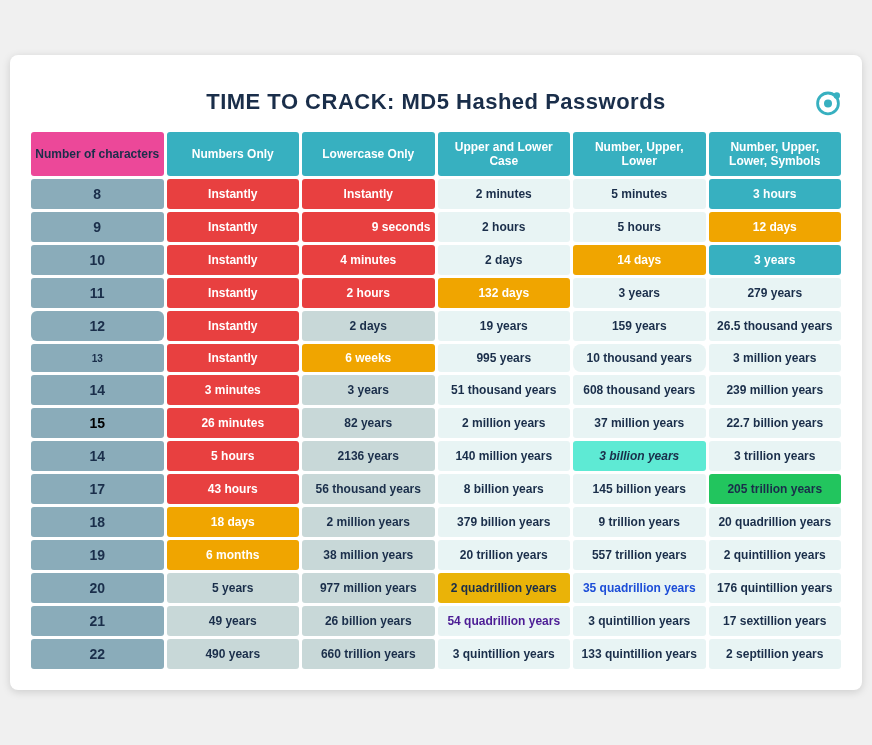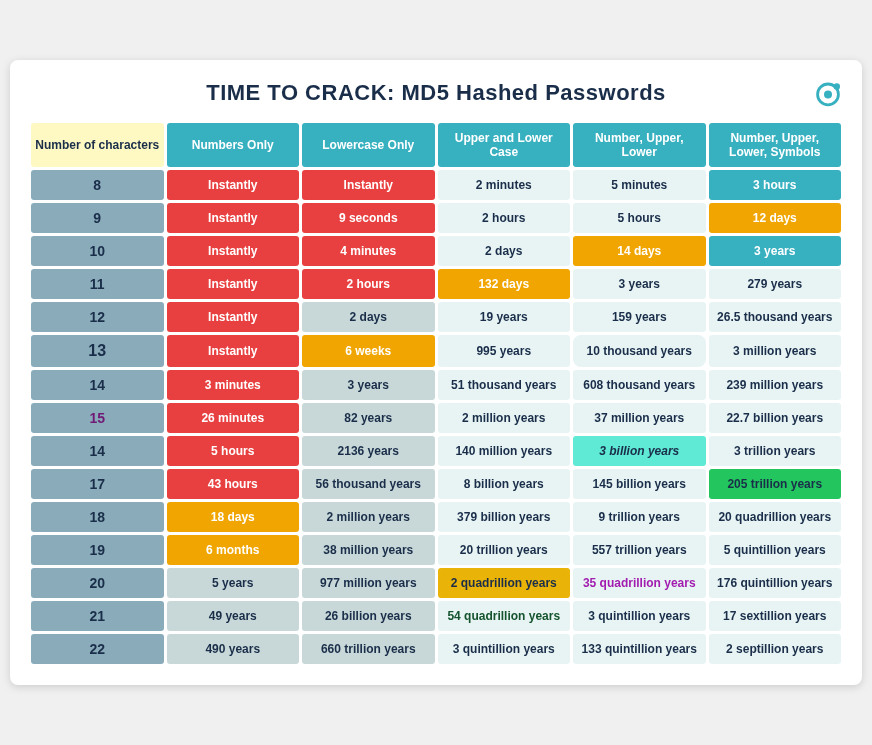--- a/index.html
+++ b/index.html
@@ -8,21 +8,21 @@
       font-family: Arial, sans-serif;
       display: flex;
       justify-content: center;
       align-items: center;
       min-height: 745px;
       padding: 10px;
     }
     .container {
       background: white;
       border-radius: 8px;
-      padding: 20px 18px 18px 18px;
+      padding: 34px 18px 18px 18px;
       max-width: 860px;
       width: 100%;
       box-shadow: 0 2px 8px rgba(0,0,0,0.15);
     }
     .title-row {
       display: flex;
       align-items: center;
       justify-content: center;
       margin-bottom: 14px;
       position: relative;
@@ -74,41 +74,41 @@
     <h1 class="title">TIME TO CRACK: MD5 Hashed Passwords</h1>
     <svg class="logo" viewBox="0 0 40 40">
       <circle cx="20" cy="18" r="13" fill="none" stroke="#37b0c0" stroke-width="3.5"></circle>
       <circle cx="20" cy="18" r="5" fill="#37b0c0"></circle>
       <circle cx="31" cy="8" r="4" fill="#37b0c0"></circle>
     </svg>
   </div>
   <table>
     <thead>
       <tr>
-        <th style="background:#fef9c3;color:#1a2e4a;">Number of characters</th>
+        <th style="background:#ec4899;color:#1a2e4a;">Number of characters</th>
         <th>Numbers Only</th>
         <th>Lowercase Only</th>
         <th>Upper and Lower Case</th>
         <th>Number, Upper, Lower</th>
         <th>Number, Upper, Lower, Symbols</th>
       </tr>
     </thead>
     <tbody id="table-body">
     <tr>
           <td style="background: rgb(138, 172, 186); color: rgb(26, 46, 74); font-weight: bold; font-size: 14px;">8</td>
           <td style="background: rgb(232, 64, 64); color: white;">Instantly</td>
           <td style="background: rgb(232, 64, 64); color: white;">Instantly</td>
           <td style="background: rgb(232, 244, 244); color: rgb(26, 46, 74);">2 minutes</td>
           <td style="background: rgb(232, 244, 244); color: rgb(26, 46, 74);">5 minutes</td>
           <td style="background: rgb(55, 176, 192); color: white;">3 hours</td>
         </tr>
         <tr>
           <td style="background: rgb(138, 172, 186); color: rgb(26, 46, 74); font-weight: bold; font-size: 14px;">9</td>
           <td style="background: rgb(232, 64, 64); color: white;">Instantly</td>
-          <td style="background: rgb(232, 64, 64); color: white;">9 seconds</td>
+          <td style="background: rgb(232, 64, 64); color: white; text-align: right;">9 seconds</td>
           <td style="background: rgb(232, 244, 244); color: rgb(26, 46, 74);">2 hours</td>
           <td style="background: rgb(232, 244, 244); color: rgb(26, 46, 74);">5 hours</td>
           <td style="background: rgb(240, 165, 0); color: white;">12 days</td>
         </tr>
         <tr>
           <td style="background: rgb(138, 172, 186); color: rgb(26, 46, 74); font-weight: bold; font-size: 14px;">10</td>
           <td style="background: rgb(232, 64, 64); color: white;">Instantly</td>
           <td style="background: rgb(232, 64, 64); color: white;">4 minutes</td>
           <td style="background: rgb(232, 244, 244); color: rgb(26, 46, 74);">2 days</td>
           <td style="background: rgb(240, 165, 0); color: white;">14 days</td>
@@ -116,45 +116,45 @@
         </tr>
         <tr>
           <td style="background: rgb(138, 172, 186); color: rgb(26, 46, 74); font-weight: bold; font-size: 14px;">11</td>
           <td style="background: rgb(232, 64, 64); color: white;">Instantly</td>
           <td style="background: rgb(232, 64, 64); color: white;">2 hours</td>
           <td style="background: rgb(240, 165, 0); color: white;">132 days</td>
           <td style="background: rgb(232, 244, 244); color: rgb(26, 46, 74);">3 years</td>
           <td style="background: rgb(232, 244, 244); color: rgb(26, 46, 74);">279 years</td>
         </tr>
         <tr>
-          <td style="background: rgb(138, 172, 186); color: rgb(26, 46, 74); font-weight: bold; font-size: 14px;">12</td>
+          <td style="background: rgb(138, 172, 186); color: rgb(26, 46, 74); font-weight: bold; font-size: 14px; border-radius: 6px;">12</td>
           <td style="background: rgb(232, 64, 64); color: white;">Instantly</td>
           <td style="background: rgb(200, 216, 216); color: rgb(26, 46, 74);">2 days</td>
           <td style="background: rgb(232, 244, 244); color: rgb(26, 46, 74);">19 years</td>
           <td style="background: rgb(232, 244, 244); color: rgb(26, 46, 74); margin-top: 44px;">159 years</td>
           <td style="background: rgb(232, 244, 244); color: rgb(26, 46, 74);">26.5 thousand years</td>
         </tr>
         <tr>
-          <td style="background: rgb(138, 172, 186); color: rgb(26, 46, 74); font-weight: bold; font-size: 16px;">13</td>
+          <td style="background: rgb(138, 172, 186); color: rgb(26, 46, 74); font-weight: bold; font-size: 10px;">13</td>
           <td style="background: rgb(232, 64, 64); color: white;">Instantly</td>
           <td style="background: rgb(240, 165, 0); color: white;">6 weeks</td>
           <td style="background: rgb(232, 244, 244); color: rgb(26, 46, 74);">995 years</td>
           <td style="background: rgb(232, 244, 244); color: rgb(26, 46, 74); border-radius: 8px;">10 thousand years</td>
           <td style="background: rgb(232, 244, 244); color: rgb(26, 46, 74);">3 million years</td>
         </tr>
         <tr>
           <td style="background: rgb(138, 172, 186); color: rgb(26, 46, 74); font-weight: bold; font-size: 14px;">14</td>
           <td style="background: rgb(232, 64, 64); color: white;">3 minutes</td>
           <td style="background: rgb(200, 216, 216); color: rgb(26, 46, 74);">3 years</td>
           <td style="background: rgb(232, 244, 244); color: rgb(26, 46, 74);">51 thousand years</td>
           <td style="background: rgb(232, 244, 244); color: rgb(26, 46, 74);">608 thousand years</td>
           <td style="background: rgb(232, 244, 244); color: rgb(26, 46, 74);">239 million years</td>
         </tr>
         <tr>
-          <td style="background: rgb(138, 172, 186); color: #701a75; font-weight: bold; font-size: 14px;">15</td>
+          <td style="background: rgb(138, 172, 186); color: #000000; font-weight: bold; font-size: 14px;">15</td>
           <td style="background: rgb(232, 64, 64); color: white;">26 minutes</td>
           <td style="background: rgb(200, 216, 216); color: rgb(26, 46, 74);">82 years</td>
           <td style="background: rgb(232, 244, 244); color: rgb(26, 46, 74);">2 million years</td>
           <td style="background: rgb(232, 244, 244); color: rgb(26, 46, 74);">37 million years</td>
           <td style="background: rgb(232, 244, 244); color: rgb(26, 46, 74);">22.7 billion years</td>
         </tr>
         <tr>
           <td style="background: rgb(138, 172, 186); color: rgb(26, 46, 74); font-weight: bold; font-size: 14px;">14</td>
           <td style="background: rgb(232, 64, 64); color: white;">5 hours</td>
           <td style="background: rgb(200, 216, 216); color: rgb(26, 46, 74);">2136 years</td>
@@ -177,35 +177,35 @@
           <td style="background: rgb(232, 244, 244); color: rgb(26, 46, 74);">379 billion years</td>
           <td style="background: rgb(232, 244, 244); color: rgb(26, 46, 74);">9 trillion years</td>
           <td style="background: rgb(232, 244, 244); color: rgb(26, 46, 74);">20 quadrillion years</td>
         </tr>
         <tr>
           <td style="background: rgb(138, 172, 186); color: rgb(26, 46, 74); font-weight: bold; font-size: 14px;">19</td>
           <td style="background: rgb(240, 165, 0); color: white;">6 months</td>
           <td style="background: rgb(200, 216, 216); color: rgb(26, 46, 74);">38 million years</td>
           <td style="background: rgb(232, 244, 244); color: rgb(26, 46, 74);">20 trillion years</td>
           <td style="background: rgb(232, 244, 244); color: rgb(26, 46, 74);">557 trillion years</td>
-          <td style="background: rgb(232, 244, 244); color: rgb(26, 46, 74);">5 quintillion years</td>
+          <td style="background: rgb(232, 244, 244); color: rgb(26, 46, 74);">2 quintillion years</td>
         </tr>
         <tr>
           <td style="background: rgb(138, 172, 186); color: rgb(26, 46, 74); font-weight: bold; font-size: 14px;">20</td>
           <td style="background: rgb(200, 216, 216); color: rgb(26, 46, 74);">5 years</td>
           <td style="background: rgb(200, 216, 216); color: rgb(26, 46, 74);">977 million years</td>
           <td style="background: #eab308; color: rgb(26, 46, 74);">2 quadrillion years</td>
-          <td style="background: rgb(232, 244, 244); color: #a21caf;">35 quadrillion years</td>
+          <td style="background: rgb(232, 244, 244); color: #1d4ed8;">35 quadrillion years</td>
           <td style="background: rgb(232, 244, 244); color: rgb(26, 46, 74);">176 quintillion years</td>
         </tr>
         <tr>
           <td style="background: rgb(138, 172, 186); color: rgb(26, 46, 74); font-weight: bold; font-size: 14px;">21</td>
           <td style="background: rgb(200, 216, 216); color: rgb(26, 46, 74);">49 years</td>
           <td style="background: rgb(200, 216, 216); color: rgb(26, 46, 74);">26 billion years</td>
-          <td style="background: rgb(232, 244, 244); color: #14532d;">54 quadrillion years</td>
+          <td style="background: rgb(232, 244, 244); color: #4c1d95;">54 quadrillion years</td>
           <td style="background: rgb(232, 244, 244); color: rgb(26, 46, 74);">3 quintillion years</td>
           <td style="background: rgb(232, 244, 244); color: rgb(26, 46, 74);">17 sextillion years</td>
         </tr>
         <tr>
           <td style="background: rgb(138, 172, 186); color: rgb(26, 46, 74); font-weight: bold; font-size: 14px;">22</td>
           <td style="background: rgb(200, 216, 216); color: rgb(26, 46, 74);">490 years</td>
           <td style="background: rgb(200, 216, 216); color: rgb(26, 46, 74);">660 trillion years</td>
           <td style="background: rgb(232, 244, 244); color: rgb(26, 46, 74);">3 quintillion years</td>
           <td style="background: rgb(232, 244, 244); color: rgb(26, 46, 74);">133 quintillion years</td>
           <td style="background: rgb(232, 244, 244); color: rgb(26, 46, 74);">2 septillion years</td>

